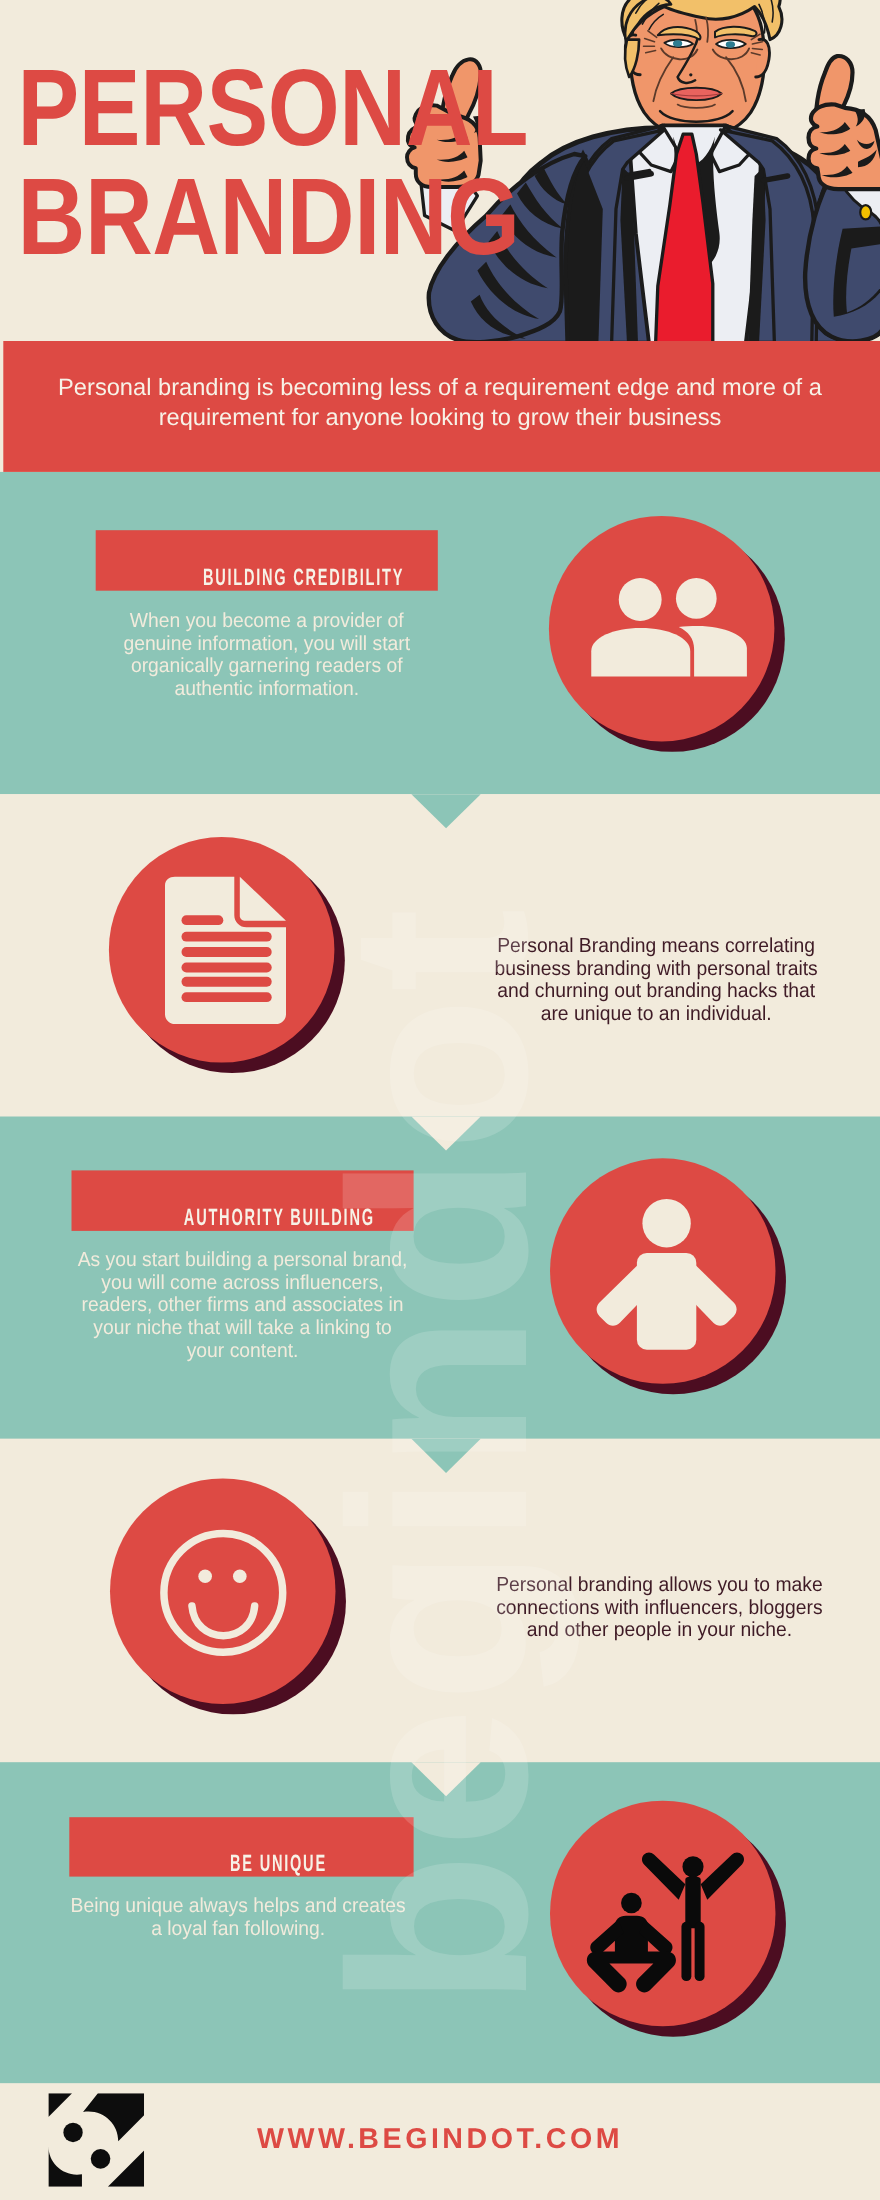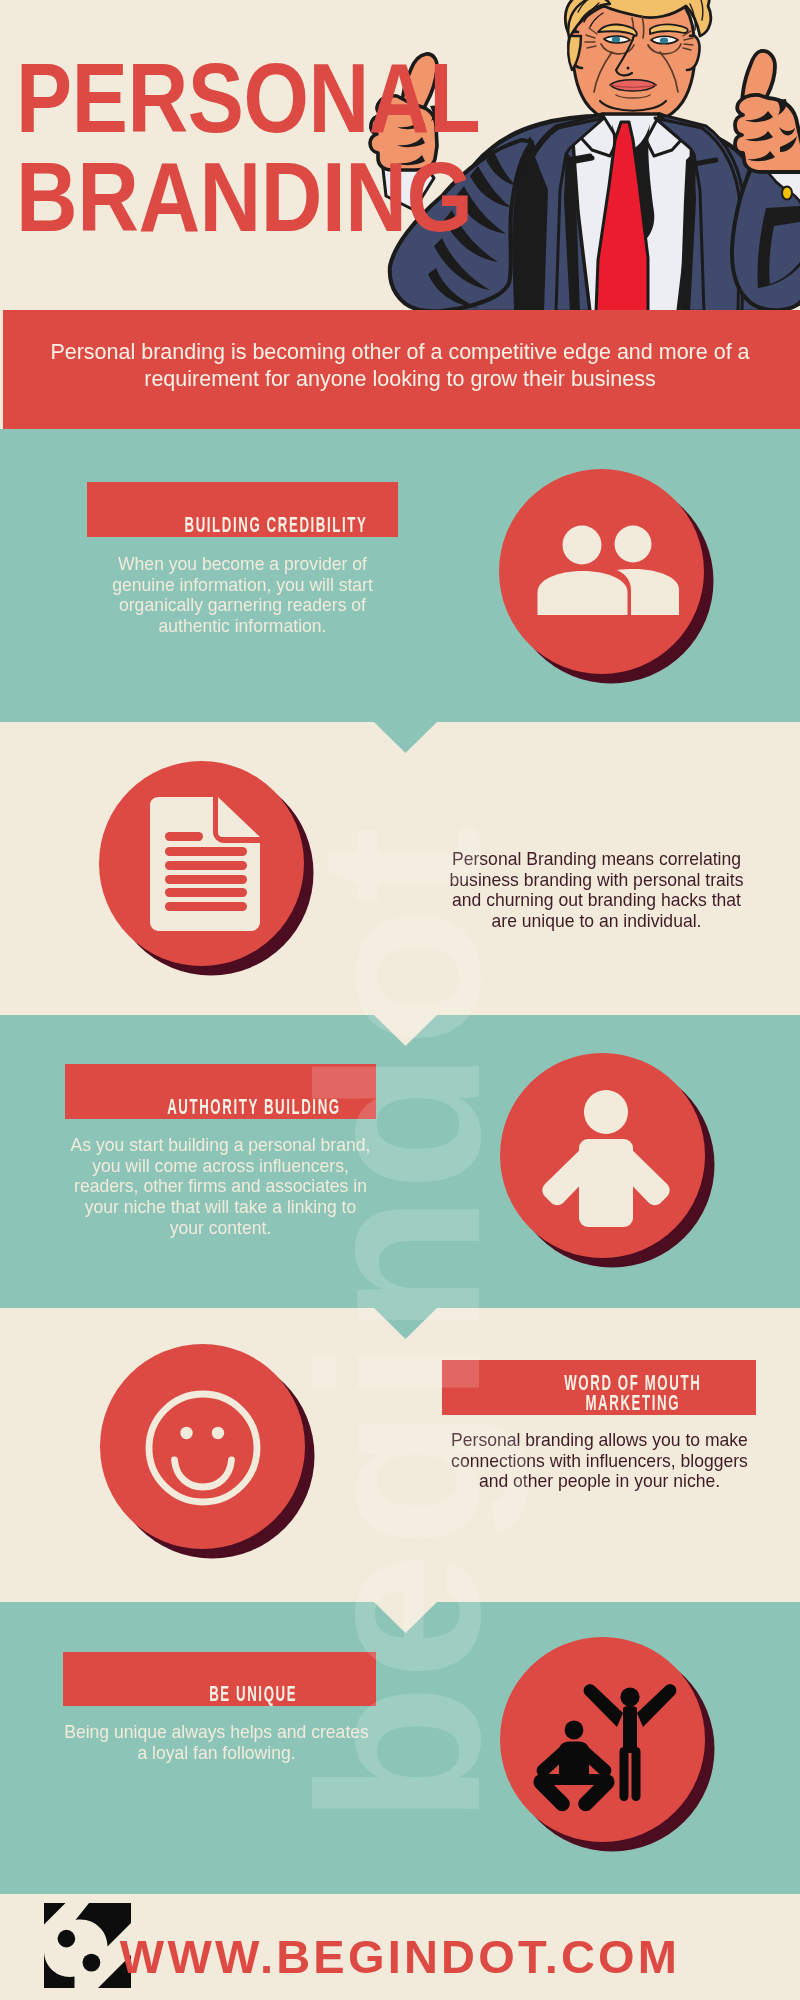--- a/index.html
+++ b/index.html
@@ -38,21 +38,21 @@
               transform:scaleX(0.785) translateY(-1px);display:block;
               width:127.4%;}
   .body{position:absolute;text-align:center;font-size:18.4px;line-height:20.7px;
         font-family:"Liberation Sans",sans-serif;transform:scaleX(0.955);}
   .body.onTeal{color:#f2ebdc;}
   .body.onCream{color:#3f1b26;}
 
   .ln{display:block;}
   .circ{position:absolute;}
   #url{position:absolute;left:0;top:1929px;width:800px;text-align:center;color:#dd4a44;
-       font-weight:bold;font-size:47px;letter-spacing:3.2px;
+       font-weight:bold;font-size:26px;letter-spacing:3.2px;
        font-family:"Liberation Sans",sans-serif;}
 </style>
 </head>
 <body>
 
 <div class="page">
 
   <div class="band cream" style="top:0;height:429px"></div>
   <div class="band teal" style="top:429px;height:293px"></div>
   <div class="band cream" style="top:722px;height:293px"></div>
@@ -239,21 +239,21 @@
 <path d="M422 137 C417 143 408 146 397 145 C405 149 418 147 425 143 Z" fill="#1b1b1b"></path>
 <path d="M422 155 C417 161 408 164 397 163 C405 167 418 165 425 161 Z" fill="#1b1b1b"></path>
 <path d="M430 106 C433 112 434 116 431 121 C437 118 441 112 439 105 Z" fill="#1b1b1b"></path>
 </g>
       </svg>
   </div>
   <div class="title" id="t1">PERSONAL</div>
   <div class="title" id="t2">BRANDING</div>
 
   <div id="intro">
-    <div id="introTxt">Personal branding is becoming other of a competitive edge and more of a requirement for anyone looking to grow their business</div>
+    <div id="introTxt">Personal branding is becoming less of a requirement edge and more of a requirement for anyone looking to grow their business</div>
   </div>
 
   <div class="badge" id="b1" style="left:87px;top:482px;width:311px;height:55px">
     <span>
         <span class="ln">BUILDING CREDIBILITY</span>
       </span>
     </div>
   <div class="body onTeal" id="x1" style="left:73px;top:554px;width:339px">
       <span class="ln">When you become a provider of</span>
       <span class="ln">genuine information, you will start</span>
@@ -274,26 +274,20 @@
       </span>
     </div>
   <div class="body onTeal" id="x3" style="left:51px;top:1135px;width:339px">
       <span class="ln">As you start building a personal brand,</span>
       <span class="ln">you will come across influencers,</span>
       <span class="ln">readers, other firms and associates in</span>
       <span class="ln">your niche that will take a linking to</span>
       <span class="ln">your content.</span>
     </div>
 
-  <div class="badge" id="b4" style="left:442px;top:1360px;width:314px;height:55px">
-    <span>
-        <span class="ln">WORD OF MOUTH</span>
-        <span class="ln">MARKETING</span>
-      </span>
-    </div>
   <div class="body onCream" id="x4" style="left:430px;top:1430px;width:339px">
       <span class="ln">Personal branding allows you to make</span>
       <span class="ln">connections with influencers, bloggers</span>
       <span class="ln">and other people in your niche.</span>
     </div>
 
   <div class="badge" id="b5" style="left:63px;top:1652px;width:313px;height:54px">
     <span>
         <span class="ln">BE UNIQUE</span>
       </span>

